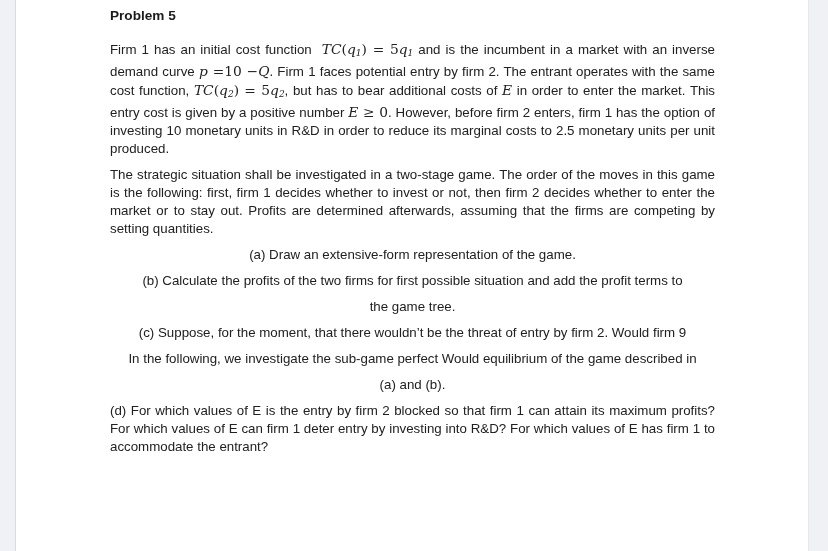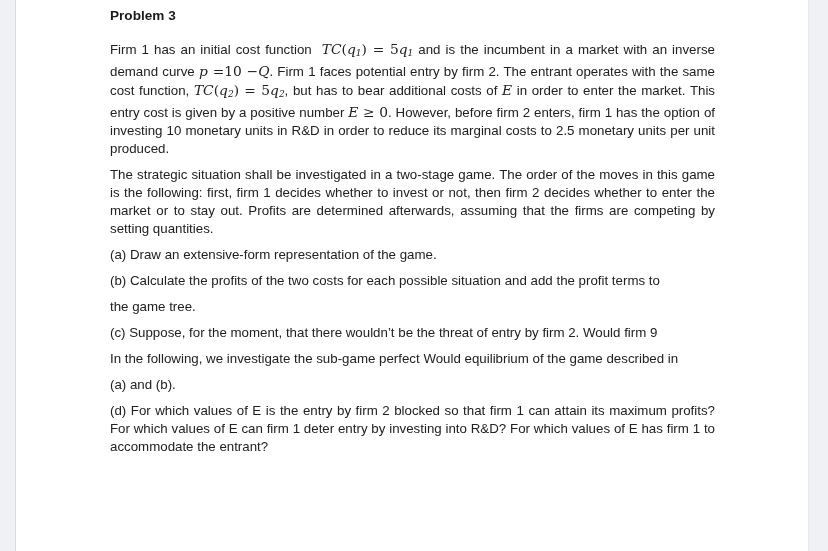--- a/index.html
+++ b/index.html
@@ -40,46 +40,46 @@
     color: #1b1b1b;
     font-family: "Liberation Sans", sans-serif;
   }
   .para {
     margin: 0 0 8px 0;
     font-size: 13.3px;
     line-height: 18px;
     color: #212121;
   }
   .just { text-align: justify; }
-  .nowrap { white-space: nowrap; }
+  .nowrap { white-space: nowrap; text-align: center; }
   
   .seg-t  { font-family: "Liberation Sans", sans-serif; }
   .seg-m  { font-family: "DejaVu Serif", serif; font-size: 13.8px; }
   .seg-mi { font-family: "DejaVu Serif", serif; font-style: italic; font-size: 13.8px; }
   .seg-misub {
     font-family: "DejaVu Serif", serif;
     font-style: italic;
     font-size: 9px;
     vertical-align: -2px;
     letter-spacing: 0;
   }
 </style>
 </head>
 <body>
 
 <div class="canvas">
   <div class="gutter gutter-left"></div>
   <div class="gutter gutter-right"></div>
 
   <div class="page">
-    <h2 class="title">Problem 3</h2>
+    <h2 class="title">Problem 5</h2>
 
     <p class="para just"><span class="seg-t">Firm 1 has an initial cost function &nbsp;</span><span class="seg-mi">TC</span><span class="seg-m">(</span><span class="seg-mi">q</span><span class="seg-misub">1</span><span class="seg-m">) = 5</span><span class="seg-mi">q</span><span class="seg-misub">1</span><span class="seg-t"> and is the incumbent in a market with an inverse demand curve </span><span class="seg-mi">p</span><span class="seg-m"> =10 −</span><span class="seg-mi">Q</span><span class="seg-t">. Firm 1 faces potential entry by firm 2. The entrant operates with the same cost function, </span><span class="seg-mi">TC</span><span class="seg-m">(</span><span class="seg-mi">q</span><span class="seg-misub">2</span><span class="seg-m">) = 5</span><span class="seg-mi">q</span><span class="seg-misub">2</span><span class="seg-t">, but has to bear additional costs of </span><span class="seg-mi">E</span><span class="seg-t"> in order to enter the market. This entry cost is given by a positive number </span><span class="seg-mi">E</span><span class="seg-m"> ≥ 0</span><span class="seg-t">. However, before firm 2 enters, firm 1 has the option of investing 10 monetary units in R&amp;D in order to reduce its marginal costs to 2.5 monetary units per unit produced.</span></p>
     <p class="para just"><span class="seg-t">The strategic situation shall be investigated in a two-stage game. The order of the moves in this game is the following: first, firm 1 decides whether to invest or not, then firm 2 decides whether to enter the market or to stay out. Profits are determined afterwards, assuming that the firms are competing by setting quantities.</span></p>
     <p class="para nowrap"><span class="seg-t">(a) Draw an extensive-form representation of the game.</span></p>
-    <p class="para nowrap"><span class="seg-t">(b) Calculate the profits of the two costs for each possible situation and add the profit terms to</span></p>
+    <p class="para nowrap"><span class="seg-t">(b) Calculate the profits of the two firms for first possible situation and add the profit terms to</span></p>
     <p class="para nowrap"><span class="seg-t">the game tree.</span></p>
     <p class="para nowrap"><span class="seg-t">(c) Suppose, for the moment, that there wouldn’t be the threat of entry by firm 2. Would firm 9</span></p>
     <p class="para nowrap"><span class="seg-t">In the following, we investigate the sub-game perfect Would equilibrium of the game described in</span></p>
     <p class="para nowrap"><span class="seg-t">(a) and (b).</span></p>
     <p class="para just"><span class="seg-t">(d) For which values of E is the entry by firm 2 blocked so that firm 1 can attain its maximum profits? For which values of E can firm 1 deter entry by investing into R&amp;D? For which values of E has firm 1 to accommodate the entrant?</span></p>
   </div>
 </div>
 
 </body></html>

